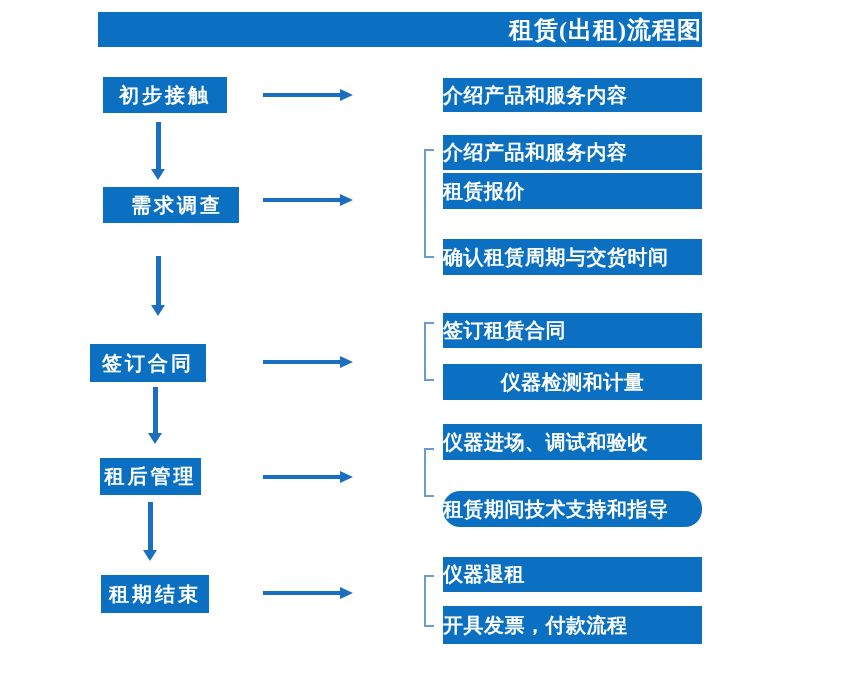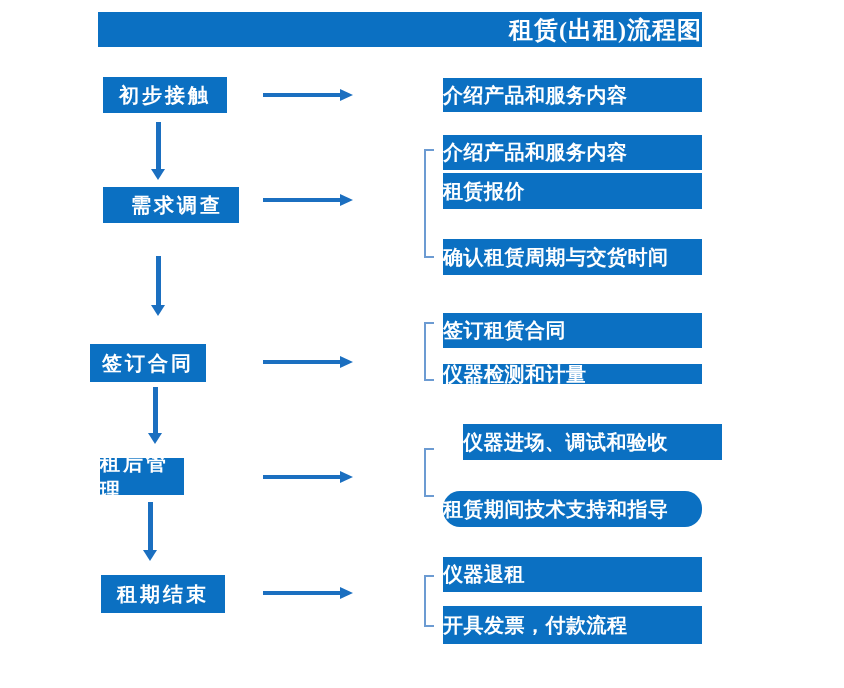--- a/index.html
+++ b/index.html
@@ -100,50 +100,50 @@
     <span>签订合同</span>
   </div>
   <div class="harrow" style="left:263px;top:356px;">
     <div class="shaft"></div>
     <div class="head"></div>
   </div>
   <div class="bracket" style="top:322px;height:59px;"></div>
   <div class="detailbox" style="top:313px;height:35px;">
     <span>签订租赁合同</span>
   </div>
-  <div class="detailbox" style="top:364px;height:20px;">
+  <div class="detailbox" style="top:364px;height:36px;justify-content:center;">
     <span>仪器检测和计量</span>
   </div>
 
   <div class="varrow" style="left:148px;top:387px;height:57px;">
     <div class="shaft"></div>
     <div class="head"></div>
   </div>
 
-  <div class="stepbox" style="left:100px;top:458px;width:84px;height:37px;">
+  <div class="stepbox" style="left:100px;top:458px;width:101px;height:37px;">
     <span>租后管理</span>
   </div>
   <div class="harrow" style="left:263px;top:471px;">
     <div class="shaft"></div>
     <div class="head"></div>
   </div>
   <div class="bracket" style="top:448px;height:49px;"></div>
-  <div class="detailbox" style="top:424px;height:36px;margin-left:20px;">
+  <div class="detailbox" style="top:424px;height:36px;">
     <span>仪器进场、调试和验收</span>
   </div>
   <div class="detailbox" style="top:491px;height:36px;border-radius:17px;">
     <span>租赁期间技术支持和指导</span>
   </div>
 
   <div class="varrow" style="left:143px;top:502px;height:59px;">
     <div class="shaft"></div>
     <div class="head"></div>
   </div>
 
-  <div class="stepbox" style="left:101px;top:575px;width:124px;height:38px;">
+  <div class="stepbox" style="left:101px;top:575px;width:108px;height:38px;">
     <span>租期结束</span>
   </div>
   <div class="harrow" style="left:263px;top:587px;">
     <div class="shaft"></div>
     <div class="head"></div>
   </div>
   <div class="bracket" style="top:575px;height:52px;"></div>
   <div class="detailbox" style="top:557px;height:35px;">
     <span>仪器退租</span>
   </div>

